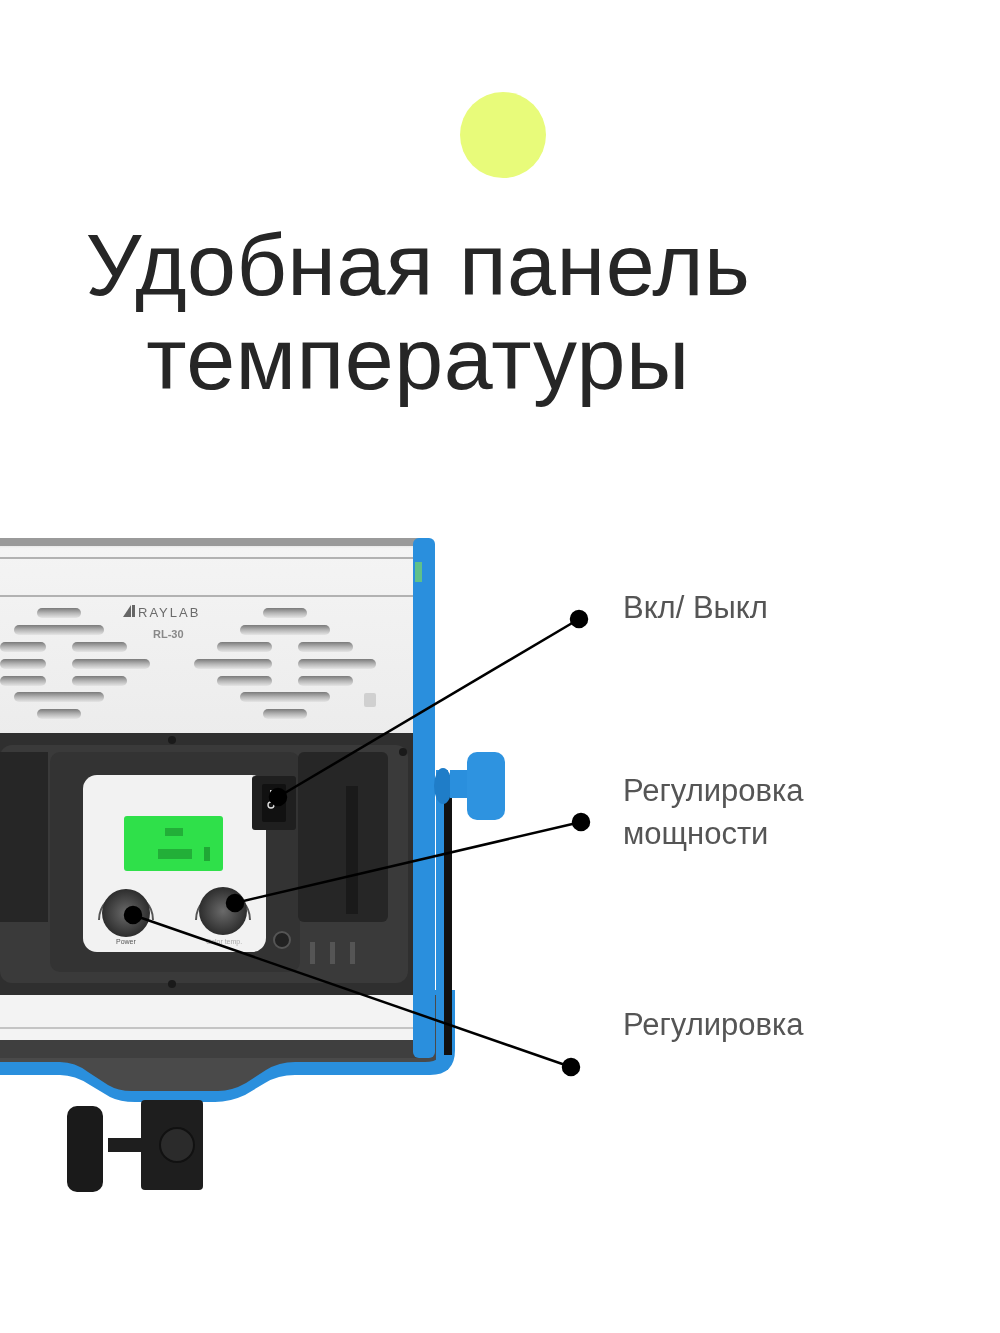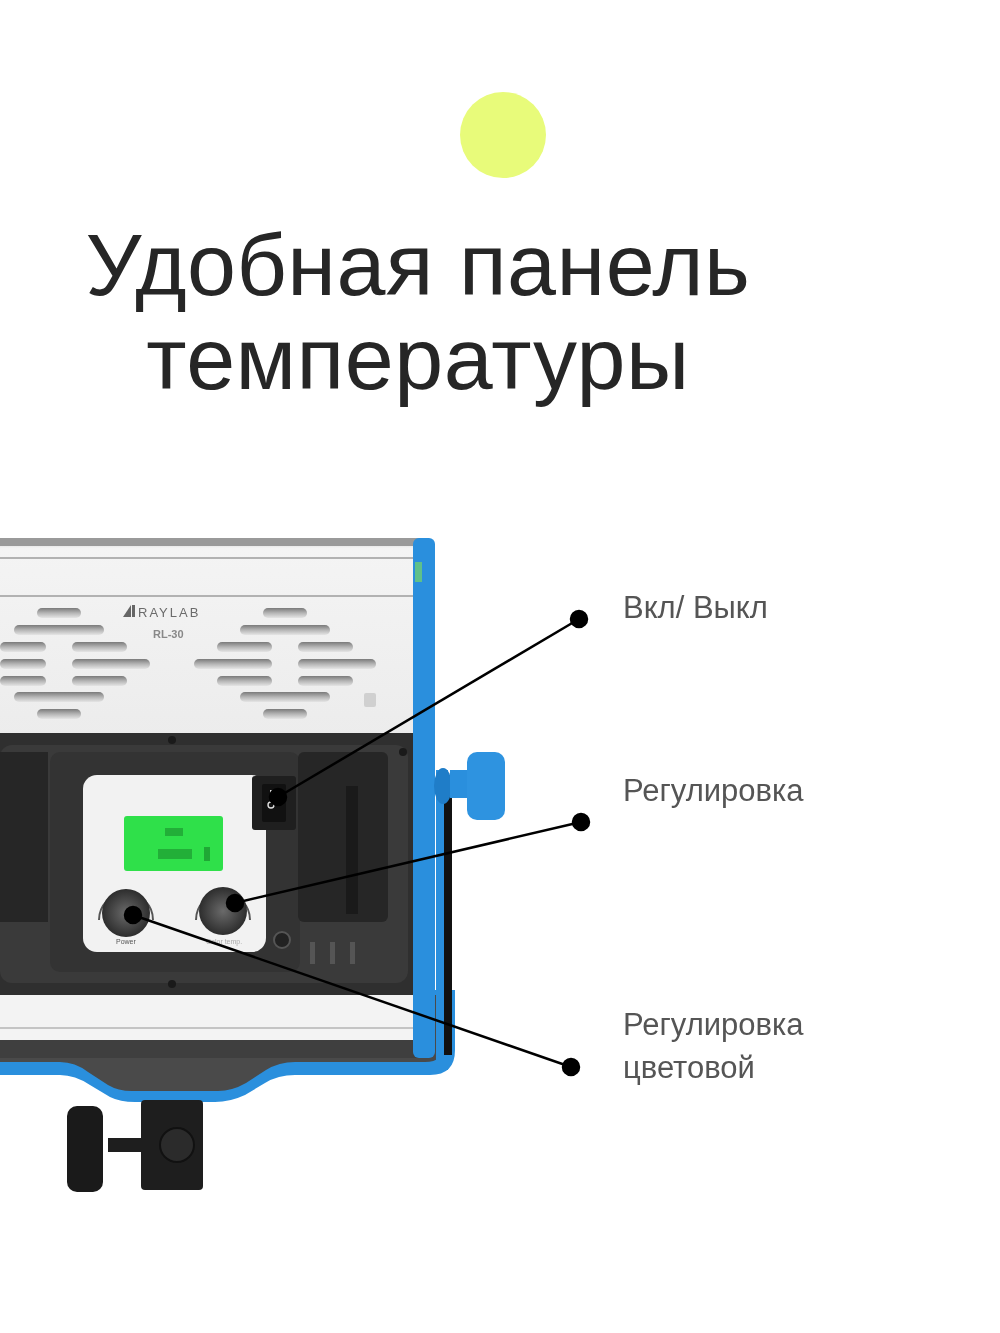--- a/index.html
+++ b/index.html
@@ -157,17 +157,17 @@
     <circle cx="133" cy="915" r="8"></circle>
     <circle cx="571" cy="1067" r="8"></circle>
   </g>
 </svg>
 
 <div class="callout c1">
   <div>Вкл/ Выкл</div>
 </div>
 <div class="callout c2">
   <div>Регулировка</div>
+  <div>мощности</div>
 </div>
 <div class="callout c3">
   <div>Регулировка</div>
-  <div>цветовой</div>
 </div>
 
 </body></html>

